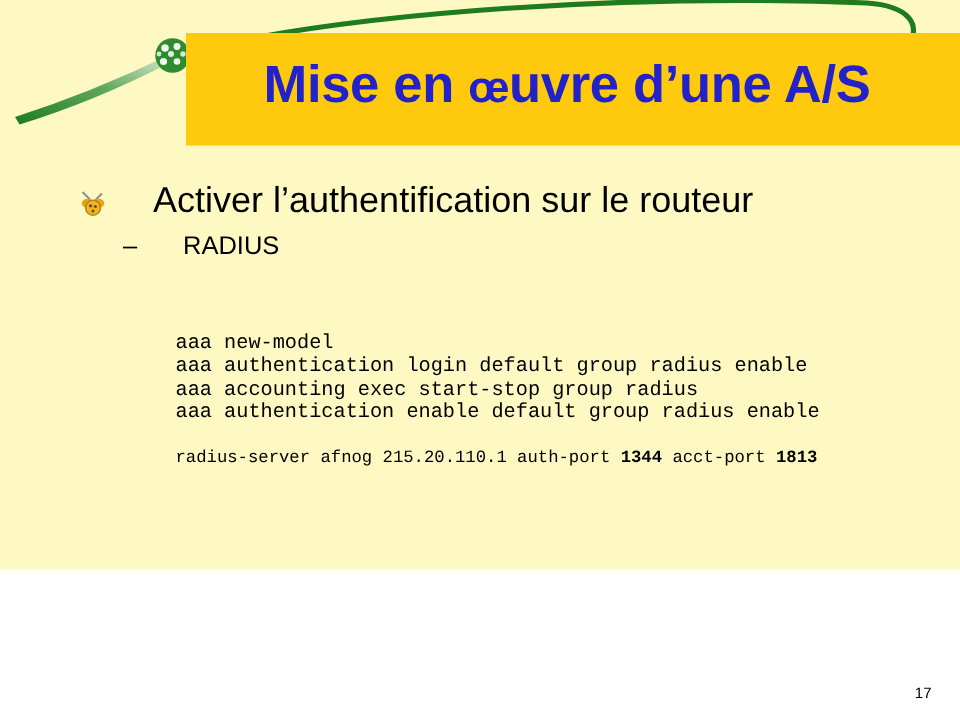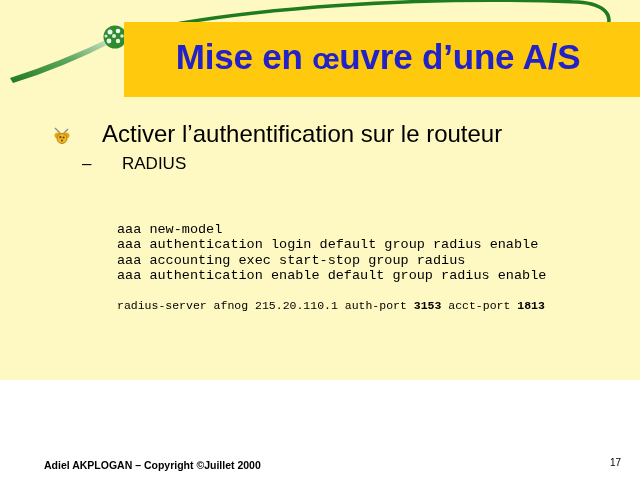--- a/index.html
+++ b/index.html
@@ -216,21 +216,20 @@
     </div>
 
     <div id="code-area">
       <div class="code-line">aaa new-model</div>
       <div class="code-line">aaa authentication login default group radius enable</div>
       <div class="code-line">aaa accounting exec start-stop group radius</div>
       <div class="code-line">aaa authentication enable default group radius enable</div>
 
       <div class="code-gap"></div>
 
-      <div class="code-line small"><span>radius-server afnog 215.20.110.1 auth-port </span><b>3153</b><span> acct-port </span><b>1813</b></div>
+      <div class="code-line small"><span>radius-server afnog 215.20.110.1 auth-port </span><b>1344</b><span> acct-port </span><b>1813</b></div>
     </div>
 
   </div>
 
-  <div id="footer-text">Adiel AKPLOGAN – Copyright  ©Juillet 2000</div>
   <div id="page-number">17</div>
 
 </div>
 
 </body></html>

